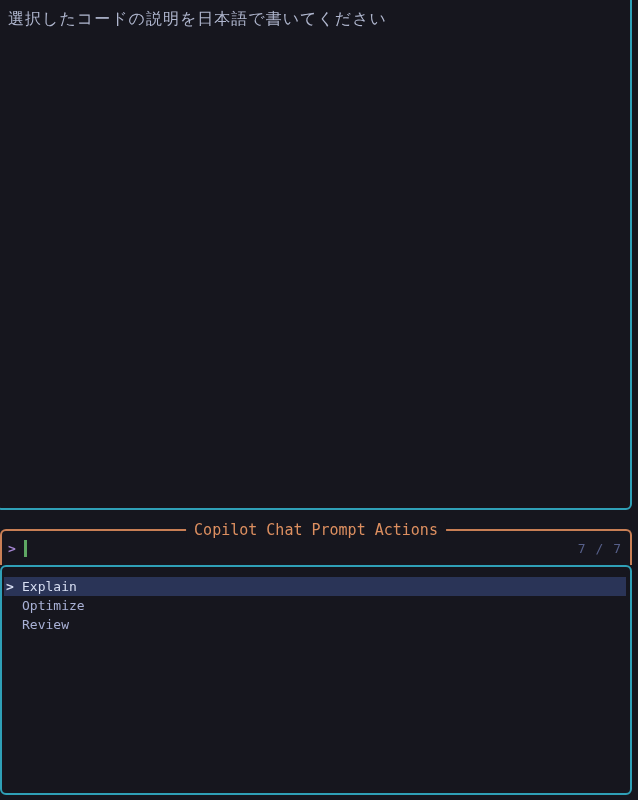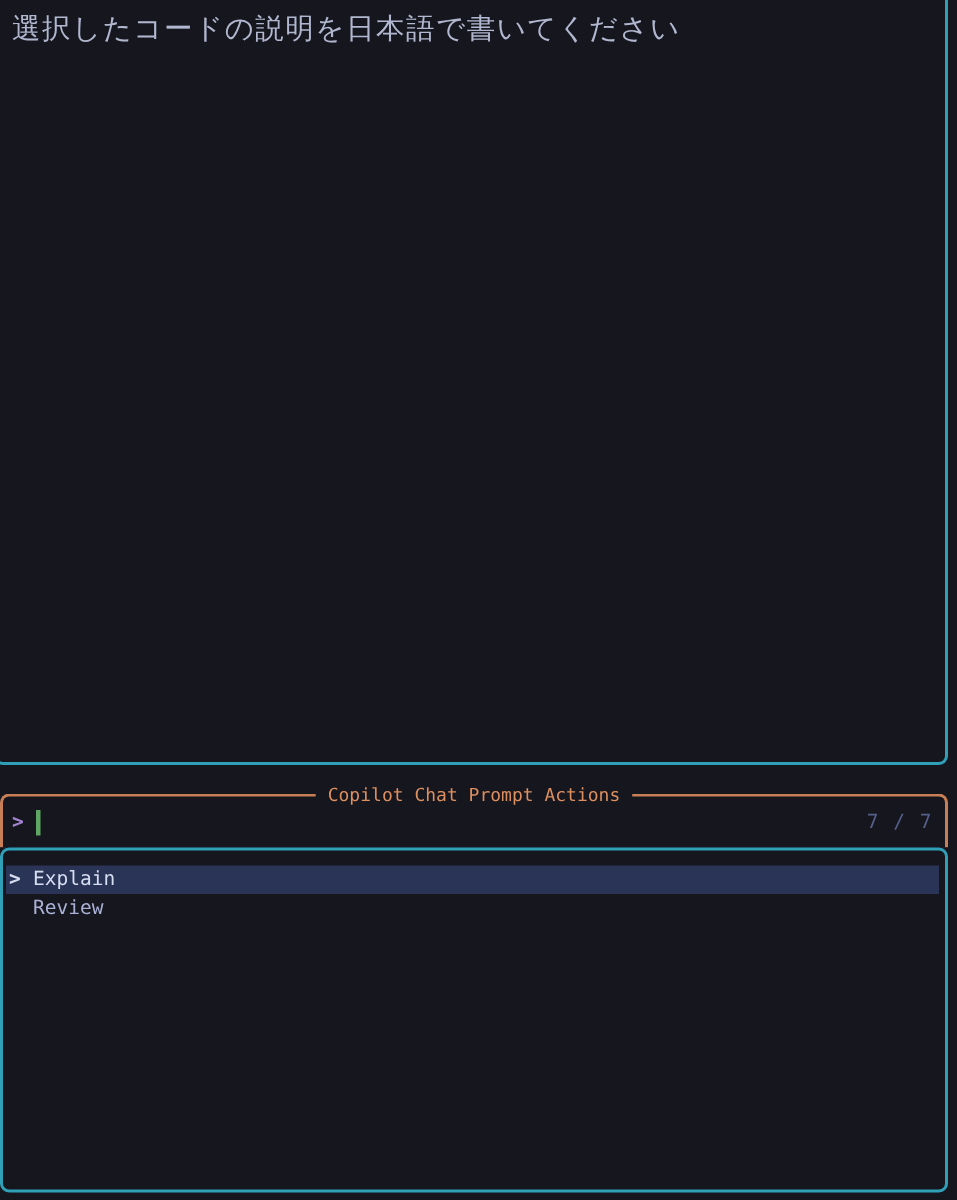--- a/index.html
+++ b/index.html
@@ -14,33 +14,33 @@
     background:var(--bg);
     font-family:"DejaVu Sans Mono","Liberation Mono",monospace;
   }
   
   .preview-panel{
     position:absolute;left:-4px;top:-8px;width:636px;height:518px;
     border:2px solid var(--cyan);border-radius:6px;background:var(--bg);
   }
   .preview-text{
     position:absolute;left:10px;top:16px;
-    font-size:19px;line-height:18px;letter-spacing:1px;color:var(--preview-fg);
+    font-size:16px;line-height:18px;letter-spacing:1px;color:var(--preview-fg);
     white-space:pre-wrap;
   }
   
   .prompt-panel{
     position:absolute;left:0;top:529px;width:632px;height:36px;
     border:2px solid var(--orange-border);border-bottom:none;
     border-radius:6px 6px 0 0;background:var(--bg);
   }
   .prompt-title{
     position:absolute;top:-10px;left:50%;transform:translateX(-50%);
     background:var(--bg);padding:0 8px;color:var(--orange-text);
-    font-size:12px;line-height:18px;white-space:nowrap;
+    font-size:15px;line-height:18px;white-space:nowrap;
   }
   .prompt-row{
     display:flex;align-items:center;height:100%;
     padding:0 8px 0 6px;font-size:13px;color:var(--fg);
   }
   .prompt-symbol{color:var(--purple);font-weight:bold;}
   .cursor{width:3px;height:17px;background:var(--green);margin-left:8px;flex:0 0 auto;}
   .prompt-input{flex:1 1 auto;min-width:10px;height:100%;outline:none;color:var(--fg);}
   .counter{margin-left:auto;color:var(--muted);letter-spacing:1px;}
   
@@ -68,14 +68,15 @@
   <div class="prompt-row">
     <span class="prompt-symbol">&gt;</span>
     <span class="cursor"></span>
     <span class="prompt-input"></span>
     <span class="counter">7 / 7</span>
   </div>
 </div>
 
 <div class="list-panel">
     <div class="row selected"><span class="pointer">&gt;</span><span>Explain</span></div>
+    <div class="row"><span class="pointer"></span><span>Optimize</span></div>
     <div class="row"><span class="pointer"></span><span>Review</span></div>
   </div>
 
 </body></html>

